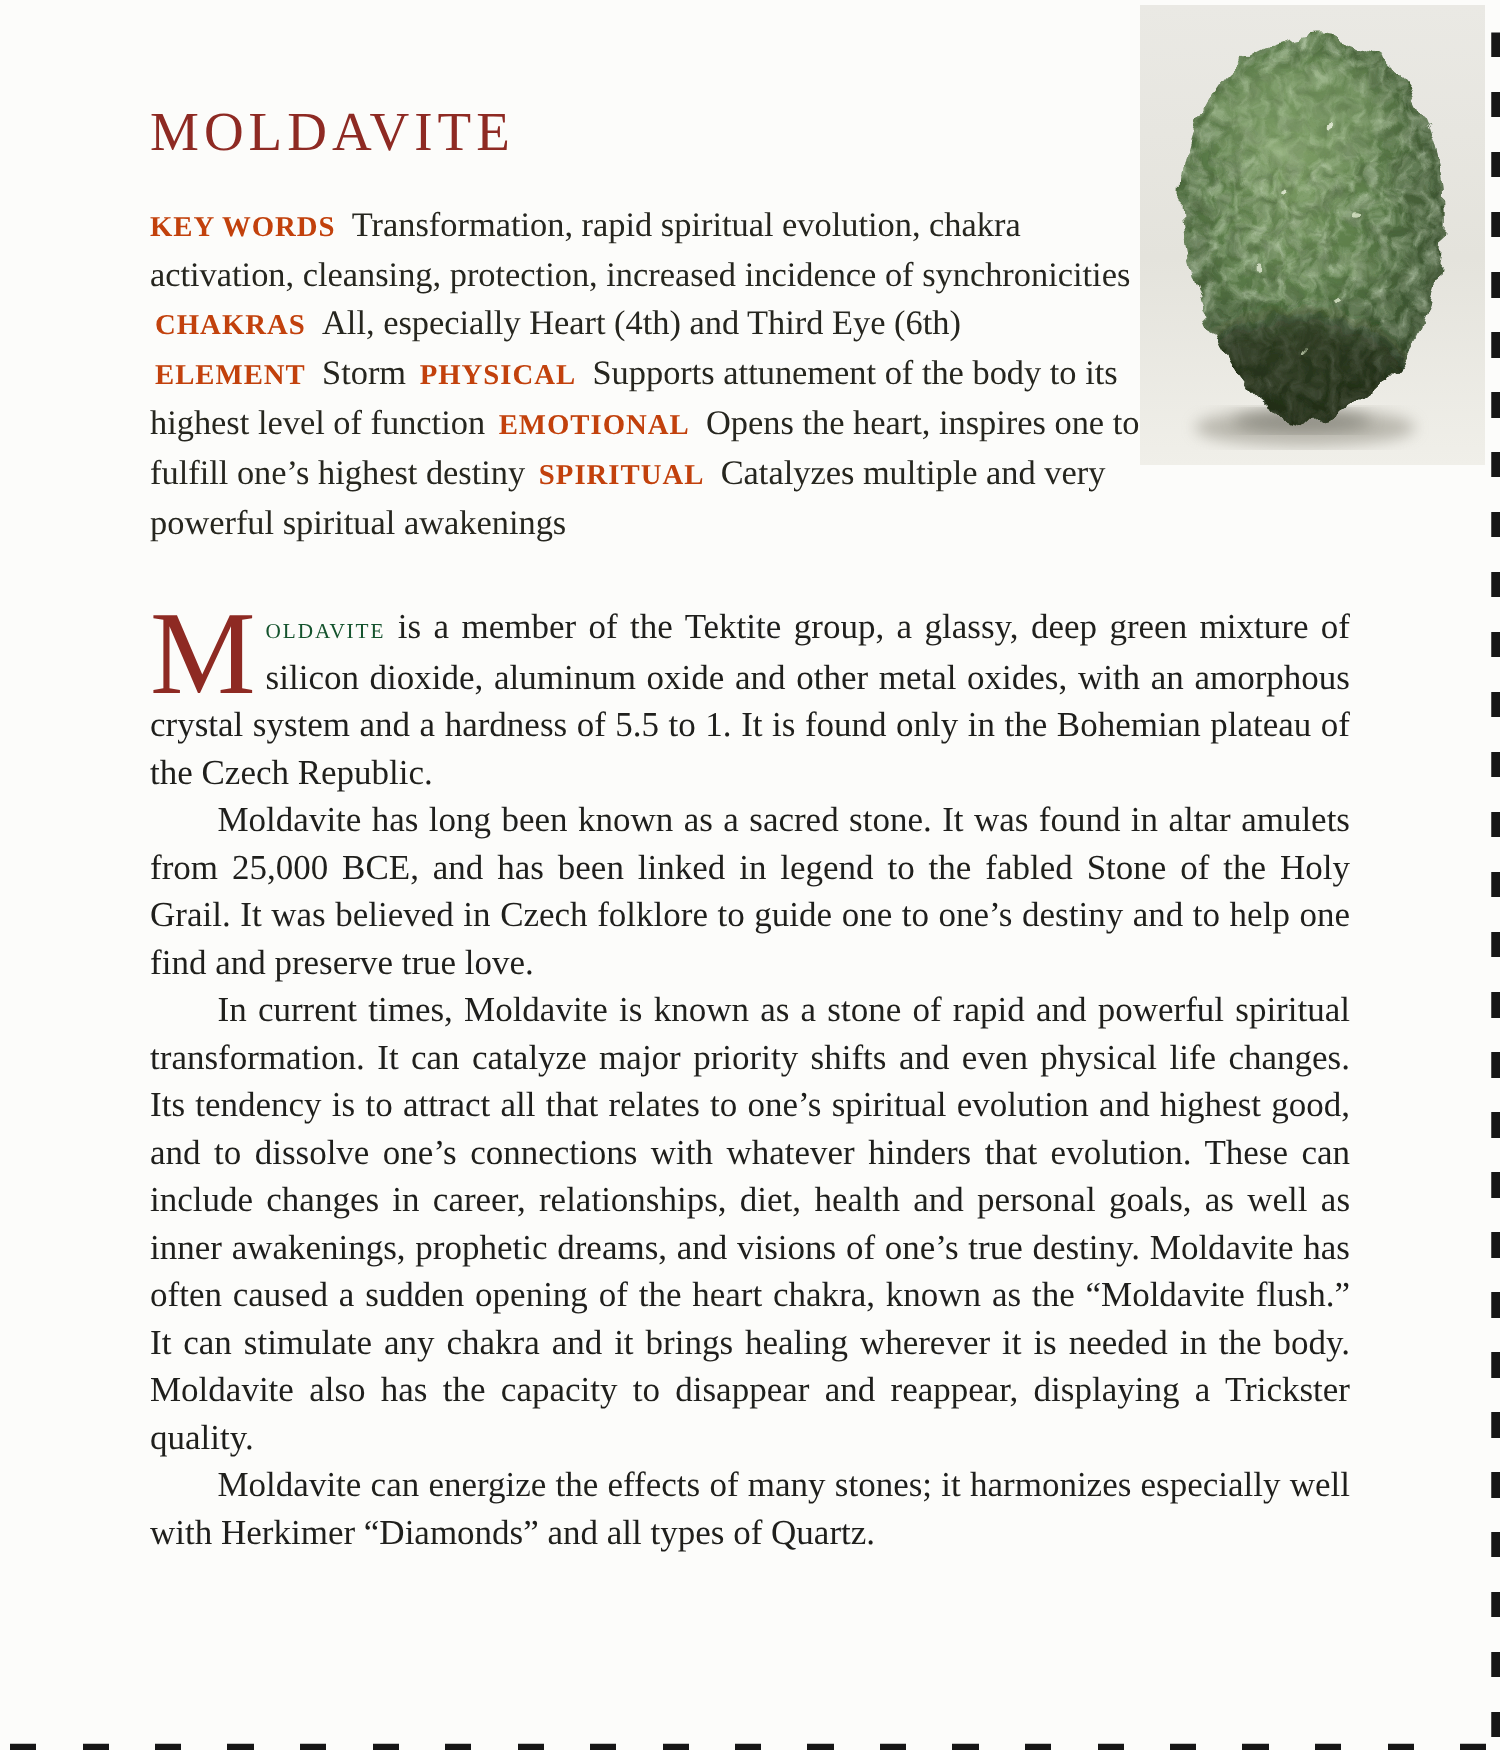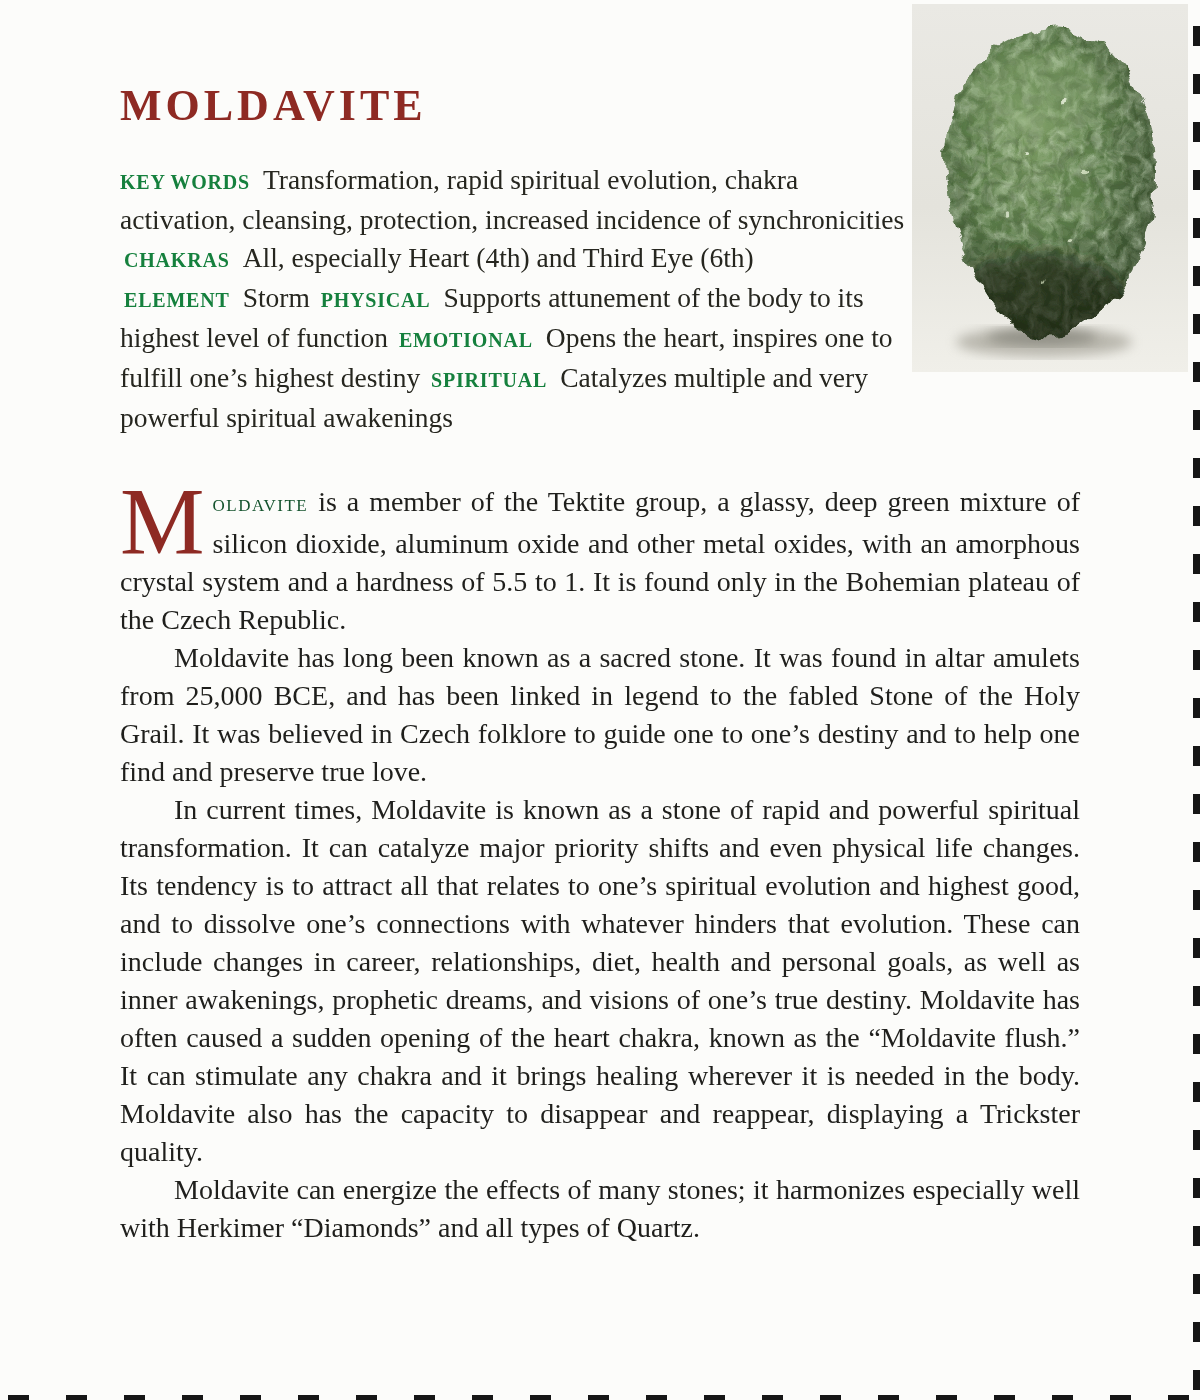--- a/index.html
+++ b/index.html
@@ -19,39 +19,39 @@
   .photo svg { display: block; width: 100%; height: 100%; }
 
   .content {
     position: absolute;
     left: 120px; top: 0;
     width: 960px;
   }
 
   .title {
     margin: 80px 0 0 0;
-    font-weight: 700;
+    font-weight: 400;
     font-size: 44px;
     letter-spacing: 4px;
     color: #8e2a23;
   }
 
   .attrs {
     margin: 30px 0 0 0;
     width: 800px;
     font-size: 27.5px;
     line-height: 38px;
     color: #26261f;
     text-align: left;
   }
   .attr-label {
     font-weight: 700;
-    font-size: 20px;
+    font-size: 23px;
     letter-spacing: 0.8px;
-    color: #15803d;
+    color: #c2410c;
     margin-right: 13px;
     white-space: nowrap;
   }
   .seg + .seg .attr-label { margin-left: 4px; }
 
   .bodytext {
     margin-top: 46px;
     font-size: 28px;
     line-height: 38px;
     text-align: justify;

